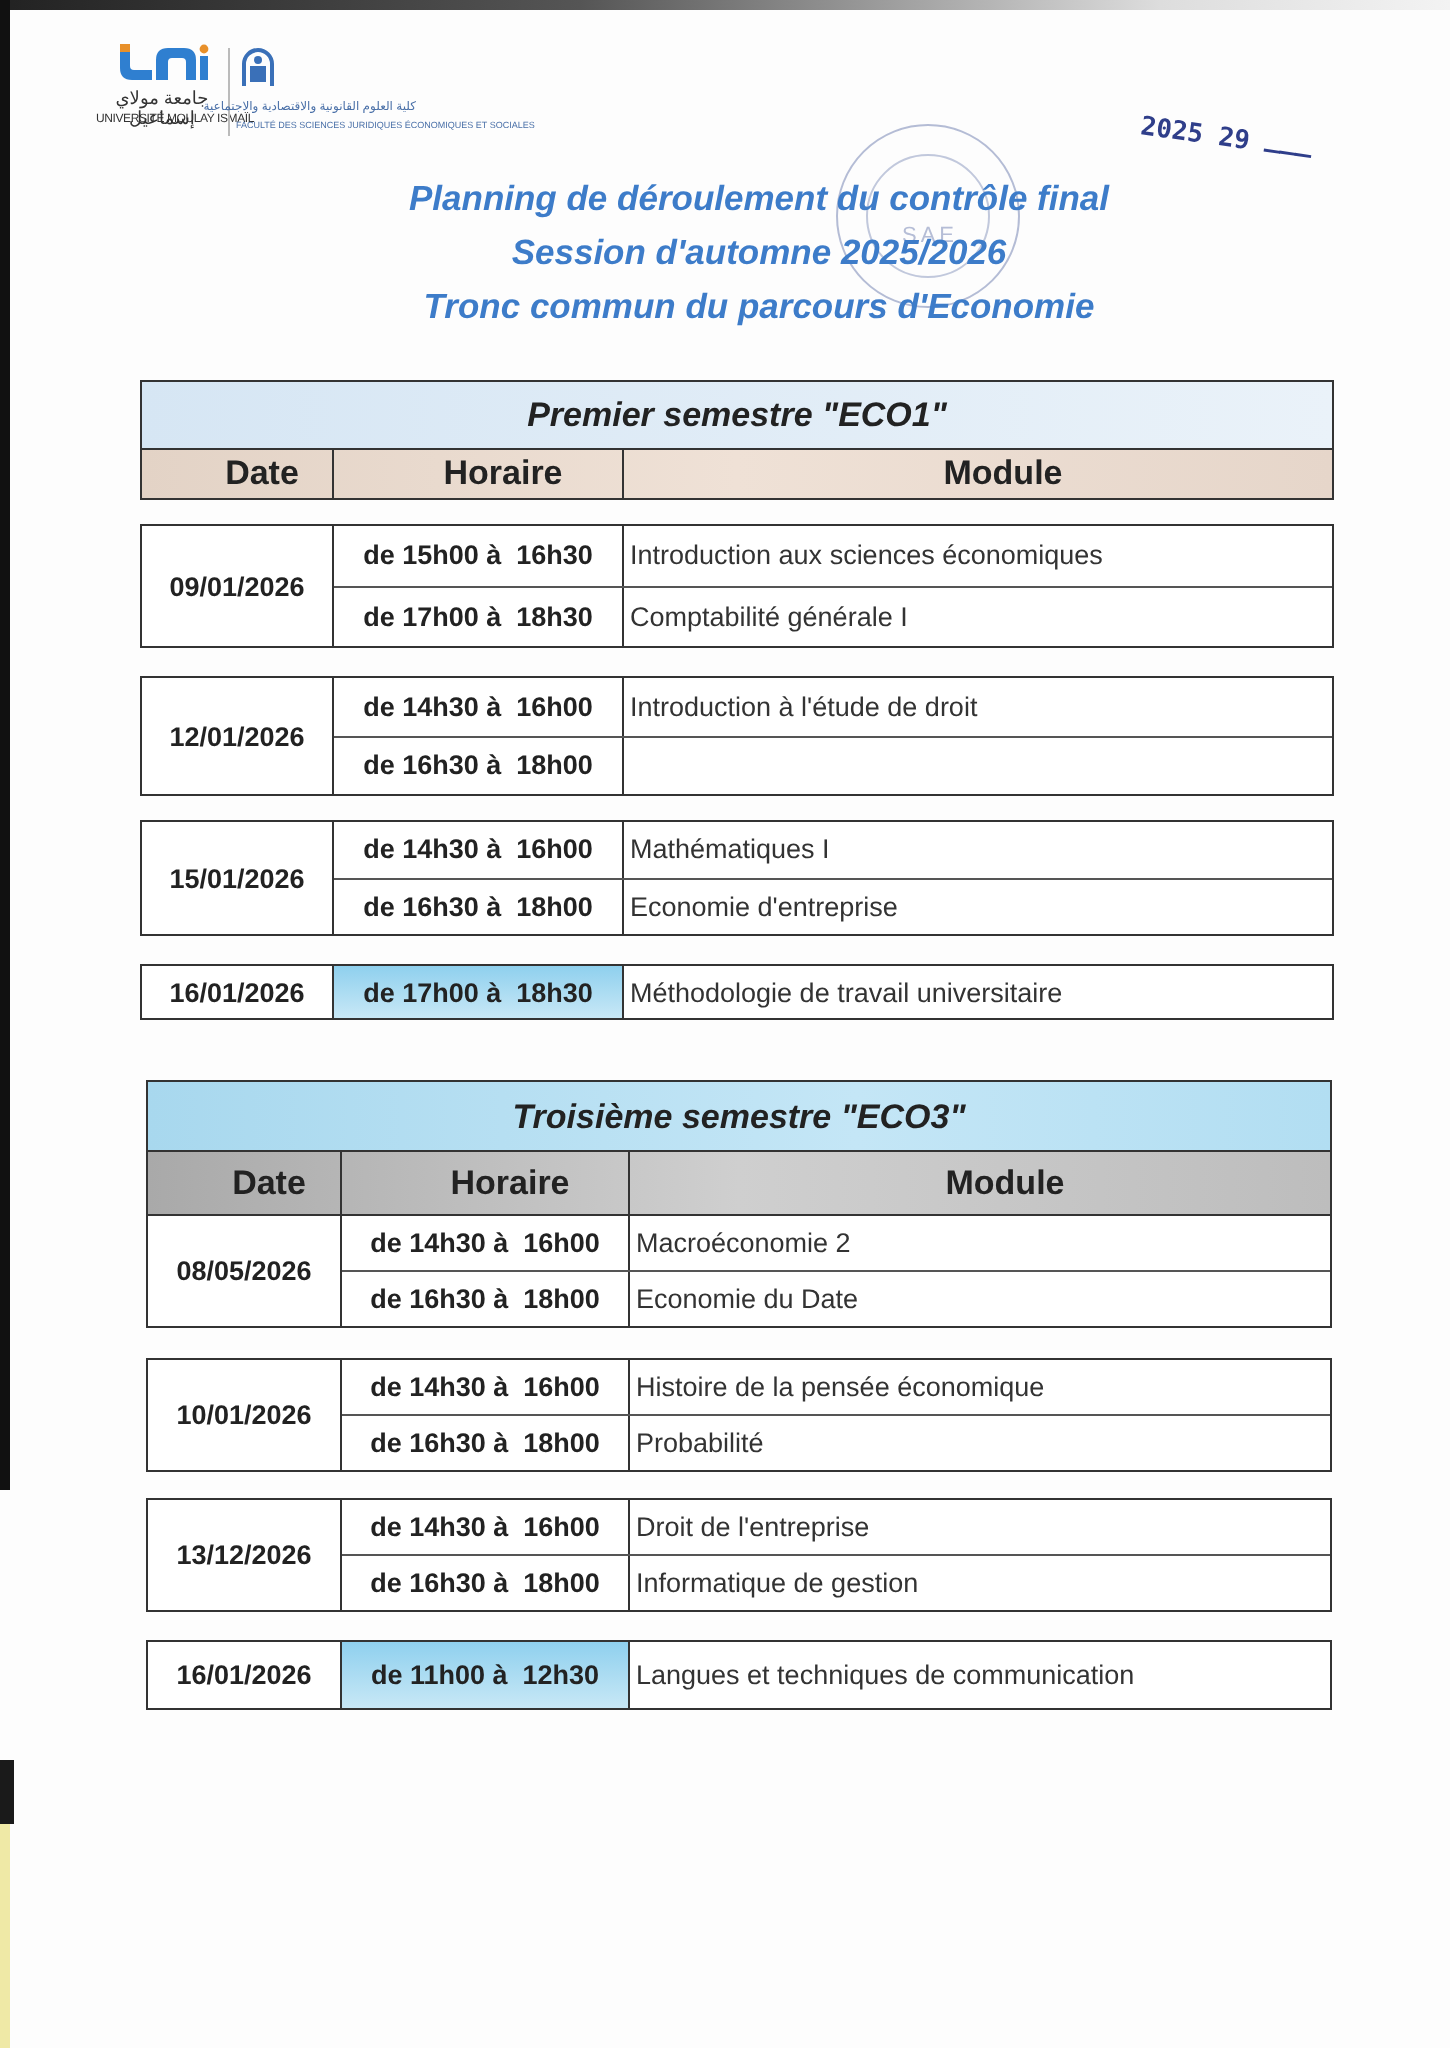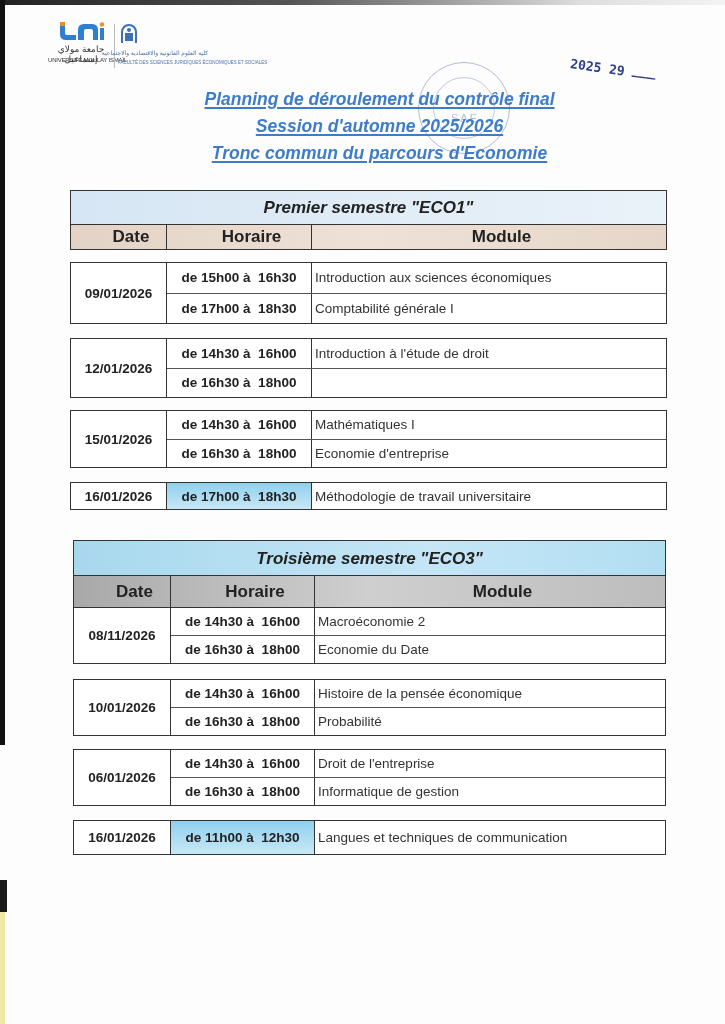--- a/index.html
+++ b/index.html
@@ -24,21 +24,21 @@
   .logo-fac { position:absolute; left:118px; top:22px; width:90px; height:46px; }
   .logo-fac .mark { position:absolute; left:2px; top:0; width:18px; height:22px; }
   .logo-fac .ar { position:absolute; left:0; top:27px; width:90px; font-size:6px; color:#4a70a8; direction:rtl; text-align:left; white-space:nowrap; }
   .logo-fac .fr { position:absolute; left:0; top:38px; width:90px; font-size:4.5px; color:#4a70a8; white-space:nowrap; }
 
   
   .titles { position:absolute; left:0; top:86px; width:725px; text-align:center; }
   .titles .line {
     display:block; margin:0 auto; width:fit-content;
     color:#3d7cc9; font-style:italic; font-weight:bold; font-size:17.5px;
-    text-decoration:underline; text-decoration-thickness:2px; text-underline-offset:2px;
+    text-decoration-thickness:2px; text-underline-offset:2px;
     line-height:27px; padding-left:34px;
   }
   .stamp { position:absolute; left:418px; top:62px; width:90px; height:90px; border-radius:50%;
     border:1.5px solid rgba(120,135,180,0.55); }
   .stamp::after { content:""; position:absolute; left:14px; top:14px; width:60px; height:60px; border-radius:50%;
     border:1px solid rgba(120,135,180,0.45); }
   .stamp-text { position:absolute; left:440px; top:112px; width:50px; text-align:center; font-size:11px; color:rgba(110,125,175,0.5); letter-spacing:2px; }
   .date-stamp { position:absolute; left:570px; top:62px; font-size:13px; color:#2f3e8a; transform:rotate(8deg); font-weight:bold; letter-spacing:-0.5px; font-family:"DejaVu Sans Mono", monospace; }
   .sem-title { position:absolute; box-sizing:border-box; border:1.5px solid #333; border-bottom:none;
     text-align:center; font-style:italic; font-weight:bold; font-size:17px; color:#222; }
@@ -151,21 +151,21 @@
         </div>
       </div>
     </div>
     <div class="sem-title" style="left: 73px; top: 540px; width: 593px; height: 35px; line-height: 35px; background: linear-gradient(to right, rgb(168, 216, 238), rgb(196, 230, 246) 60%, rgb(178, 222, 242));">Troisième semestre "ECO3"</div>
     <div class="hdr-row" style="left: 73px; top: 575px; width: 593px; height: 33px; background: linear-gradient(to right, rgb(169, 169, 169), rgb(207, 207, 207) 50%, rgb(189, 189, 189));">
       <div style="width: 97px;">Date</div>
       <div style="width: 144px;">Horaire</div>
       <div style="flex: 1 1 0%;">Module</div>
     </div>
     <div class="grp" style="left: 73px; top: 607px; width: 593px; height: 57px;">
-      <div class="date" style="width: 97px;">08/11/2026</div>
+      <div class="date" style="width: 97px;">08/05/2026</div>
       <div class="rows">
         <div class="row">
           <div class="time" style="width: 144px;">de 14h30 à  16h00</div>
           <div class="mod">Macroéconomie 2</div>
         </div>
         <div class="row">
           <div class="time" style="width: 144px;">de 16h30 à  18h00</div>
           <div class="mod">Economie du Date</div>
         </div>
       </div>
@@ -177,21 +177,21 @@
           <div class="time" style="width: 144px;">de 14h30 à  16h00</div>
           <div class="mod">Histoire de la pensée économique</div>
         </div>
         <div class="row">
           <div class="time" style="width: 144px;">de 16h30 à  18h00</div>
           <div class="mod">Probabilité</div>
         </div>
       </div>
     </div>
     <div class="grp" style="left: 73px; top: 749px; width: 593px; height: 57px;">
-      <div class="date" style="width: 97px;">06/01/2026</div>
+      <div class="date" style="width: 97px;">13/12/2026</div>
       <div class="rows">
         <div class="row">
           <div class="time" style="width: 144px;">de 14h30 à  16h00</div>
           <div class="mod">Droit de l'entreprise</div>
         </div>
         <div class="row">
           <div class="time" style="width: 144px;">de 16h30 à  18h00</div>
           <div class="mod">Informatique de gestion</div>
         </div>
       </div>

